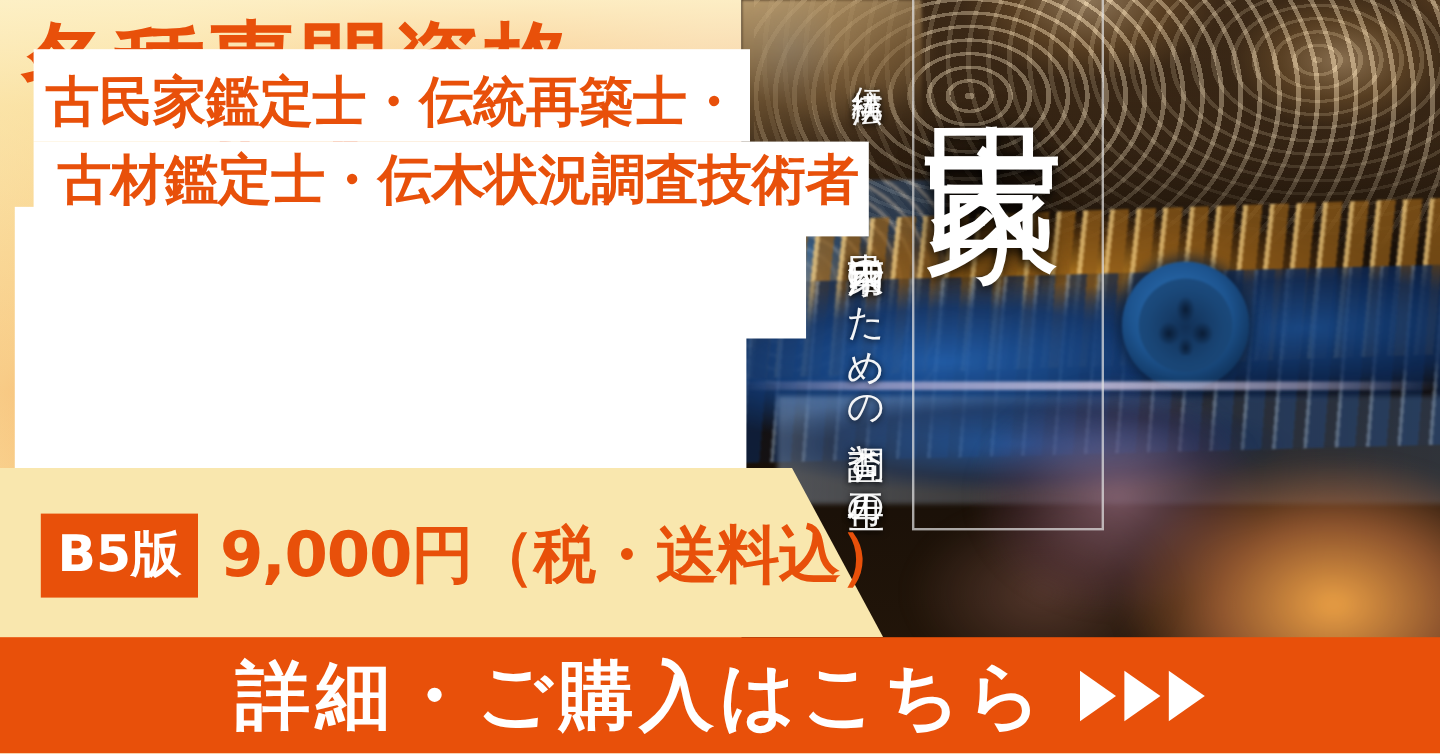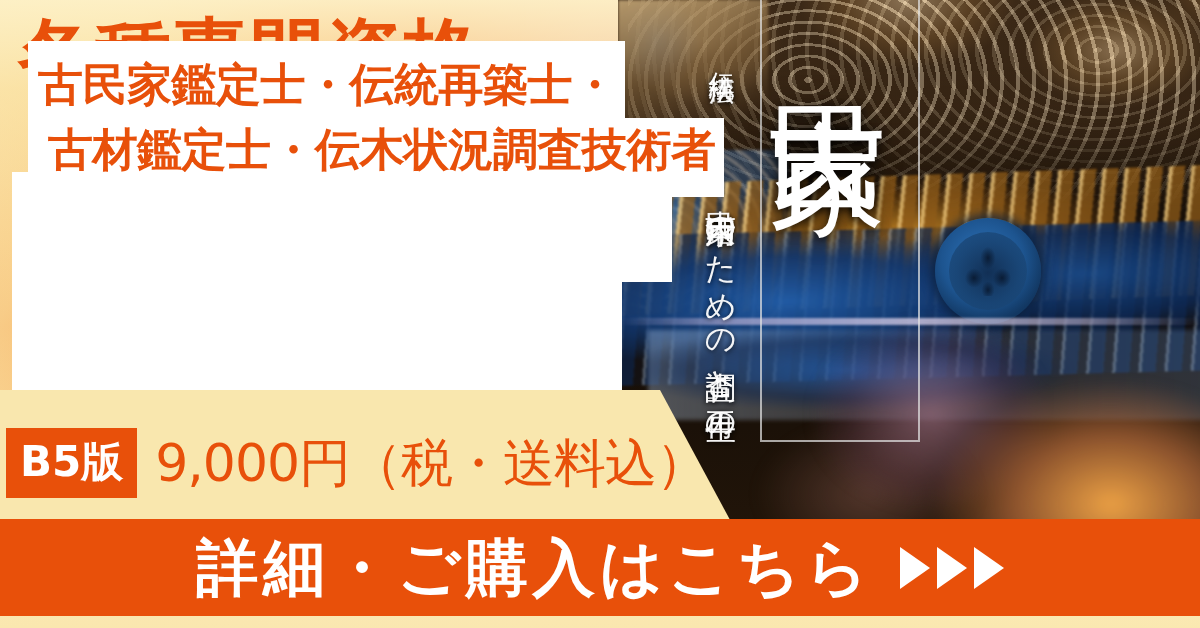--- a/index.html
+++ b/index.html
@@ -333,51 +333,51 @@
     left: 0;
     top: 390px;
     width: 736px;
     height: 141px;
     background: #f9e7ae;
     z-index: 9;
     clip-path: polygon(0 0, 660px 0, 736px 141px, 0 141px);
   }
   .price-row {
     position: absolute;
-    left: 6px;
+    left: 34px;
     top: 428px;
     display: flex;
     align-items: center;
     gap: 18px;
     z-index: 11;
   }
   .badge-b5 {
     background: #e8500a;
     color: #ffffff;
     font-size: 42px;
     font-weight: 700;
     line-height: 1;
     padding: 13px 14px 15px 14px;
     letter-spacing: 0px;
     white-space: nowrap;
   }
   .price-text {
     color: #e8500a;
     font-size: 52px;
-    font-weight: 400;
+    font-weight: 700;
     line-height: 1;
     letter-spacing: -1px;
     white-space: nowrap;
   }
 
   
   .cta-bar {
     position: absolute;
     left: 0;
-    bottom: 12px;
+    bottom: 0;
     width: 1200px;
     height: 97px;
     background: #e8500a;
     z-index: 20;
     display: flex;
     align-items: center;
     justify-content: center;
     gap: 26px;
   }
   .cta-text {

